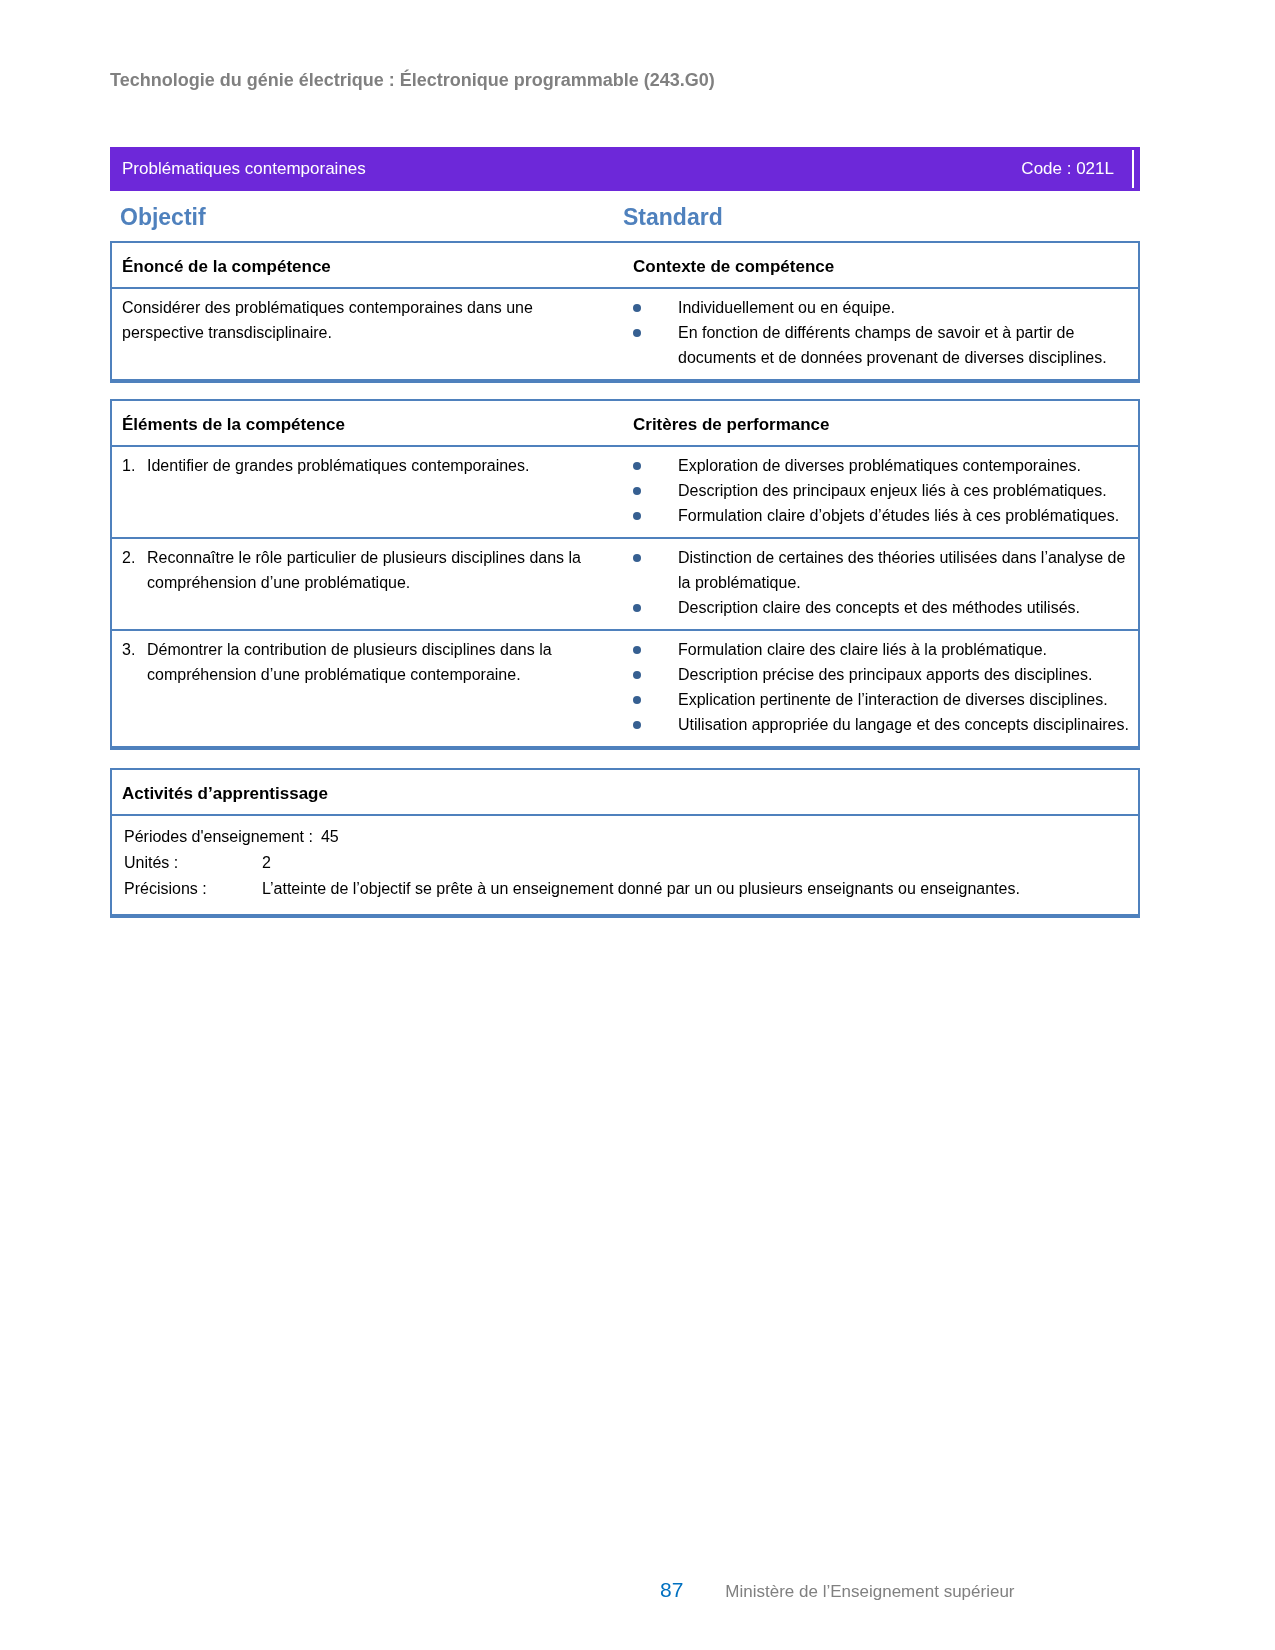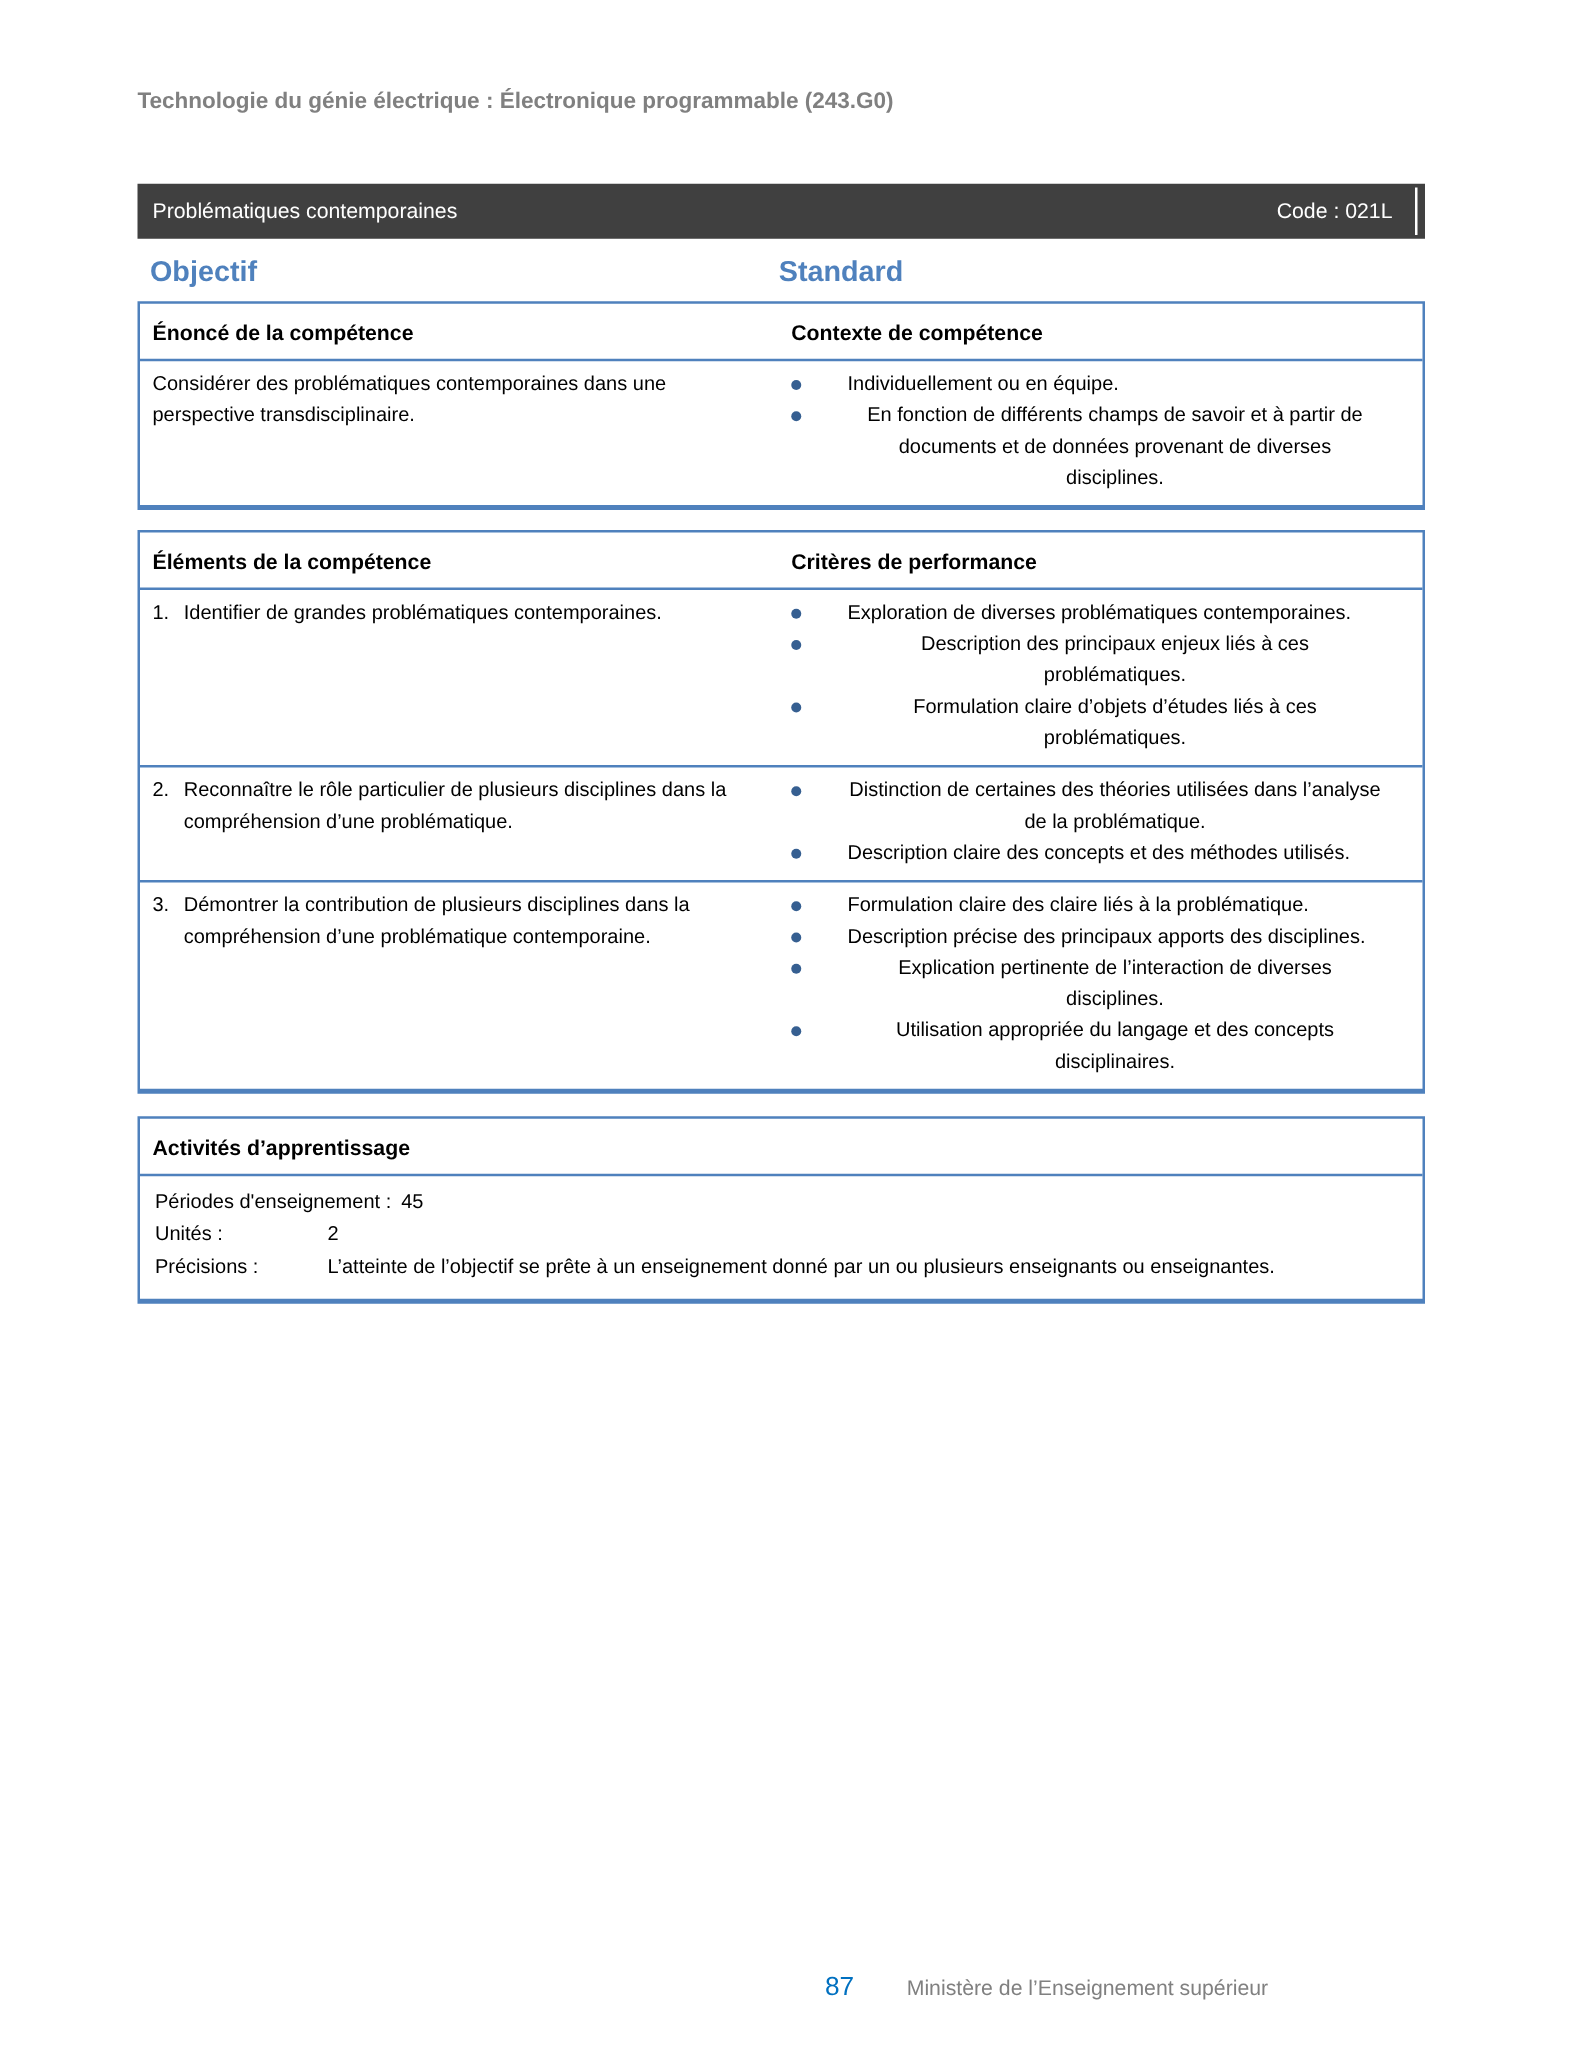--- a/index.html
+++ b/index.html
@@ -13,21 +13,21 @@
   }
   .content { position:absolute; left:110px; top:0; width:1030px; }
 
   .doc-header {
     margin-top:70px;
     font-size:18px; font-weight:bold; color:#808080;
   }
 
   .banner {
     margin-top:56px; height:44px;
-    background:#404040; color:#fff;
+    background:#6d28d9; color:#fff;
     display:flex; align-items:center;
     padding:0 26px 0 12px;
     font-size:17px;
     position:relative;
   }
   .banner-title { flex:1; }
   .banner-cursor {
     position:absolute; right:6px; top:3px; bottom:3px;
     width:2px; background:#ffffff;
   }
@@ -49,21 +49,21 @@
     border-bottom:2px solid #4F81BD;
     font-weight:bold; font-size:17px;
     padding:11px 0 8px;
   }
   .th-left { width:513px; padding-left:10px; }
   .th-right { flex:1; padding-left:8px; }
 
   .tbl-row { display:flex; padding:6px 0 9px; }
   .tbl-row + .tbl-row { border-top:2px solid #4F81BD; }
   .cell-left { width:513px; padding-left:10px; padding-right:36px; }
-  .cell-right { flex:1; padding-left:8px; padding-right:32px;text-align:center; }
+  .cell-right { flex:1; padding-left:8px; padding-right:7px; }
 
   .numbered { display:flex; }
   .num { width:25px; flex:none; }
   .ntext { flex:1; }
 
   .bullet { display:flex; }
   .dot {
     width:8px; height:8px; border-radius:50%;
     background:#365F91; margin-top:9px; flex:none;
   }

